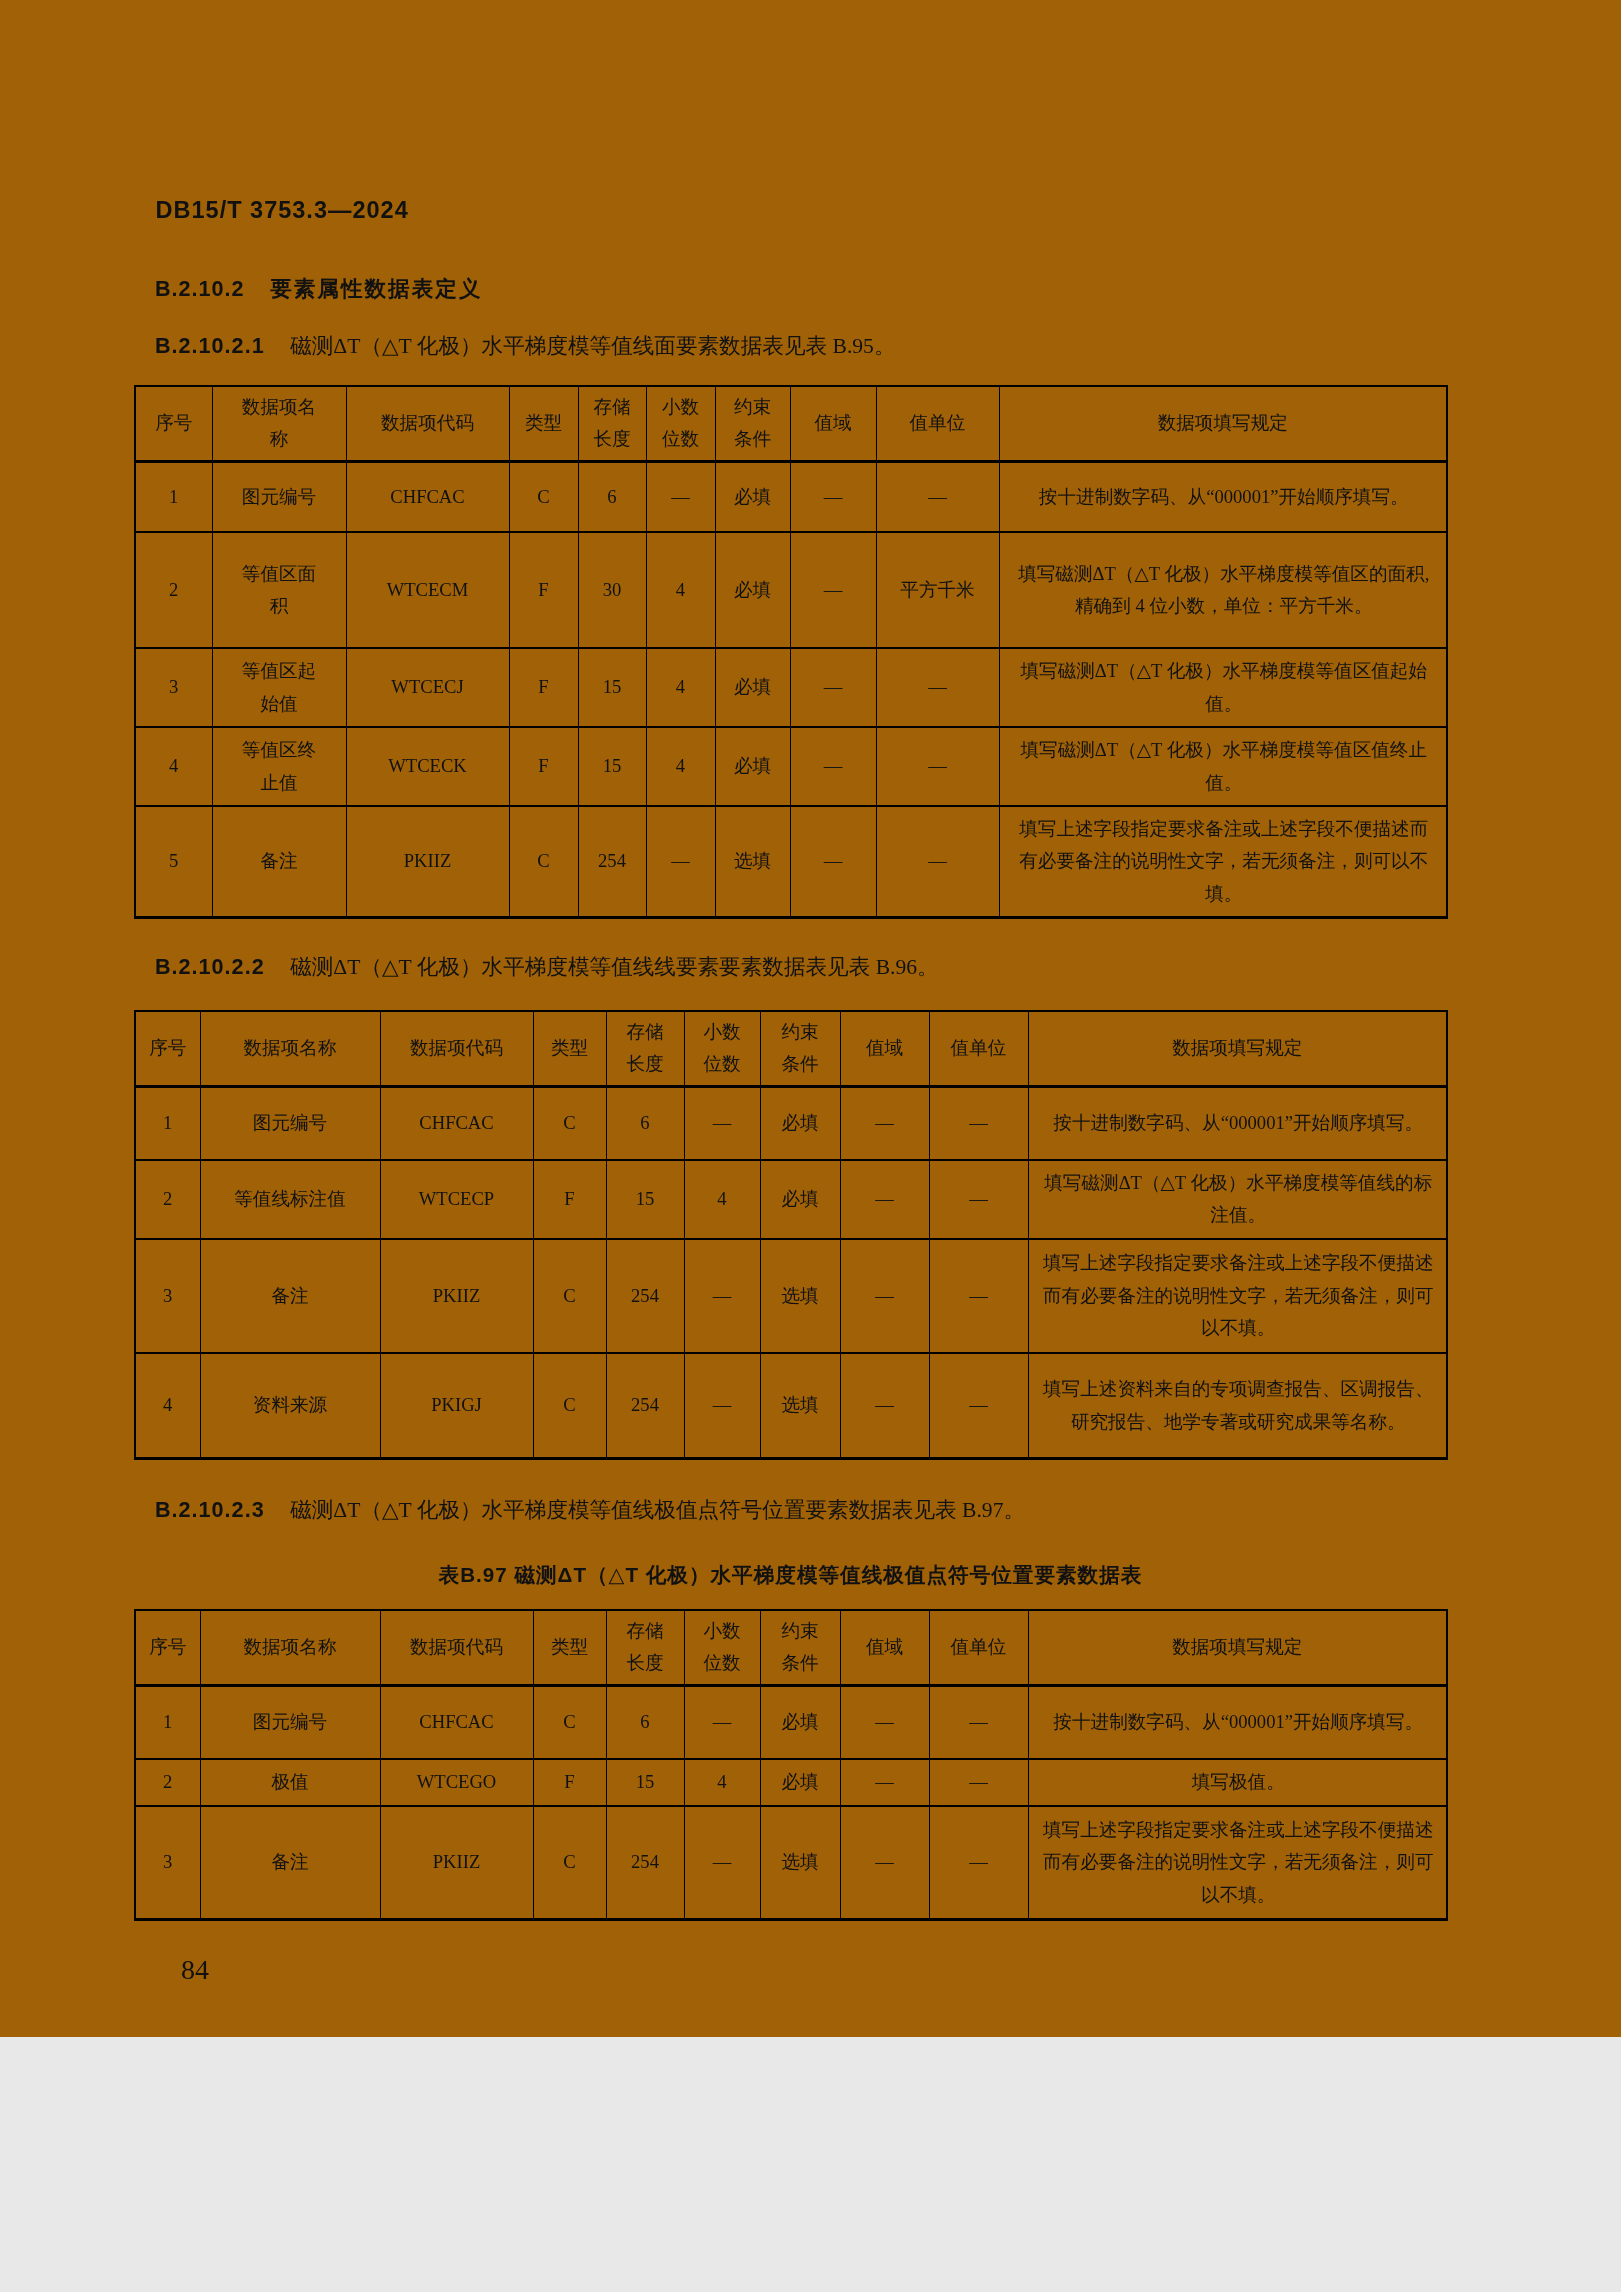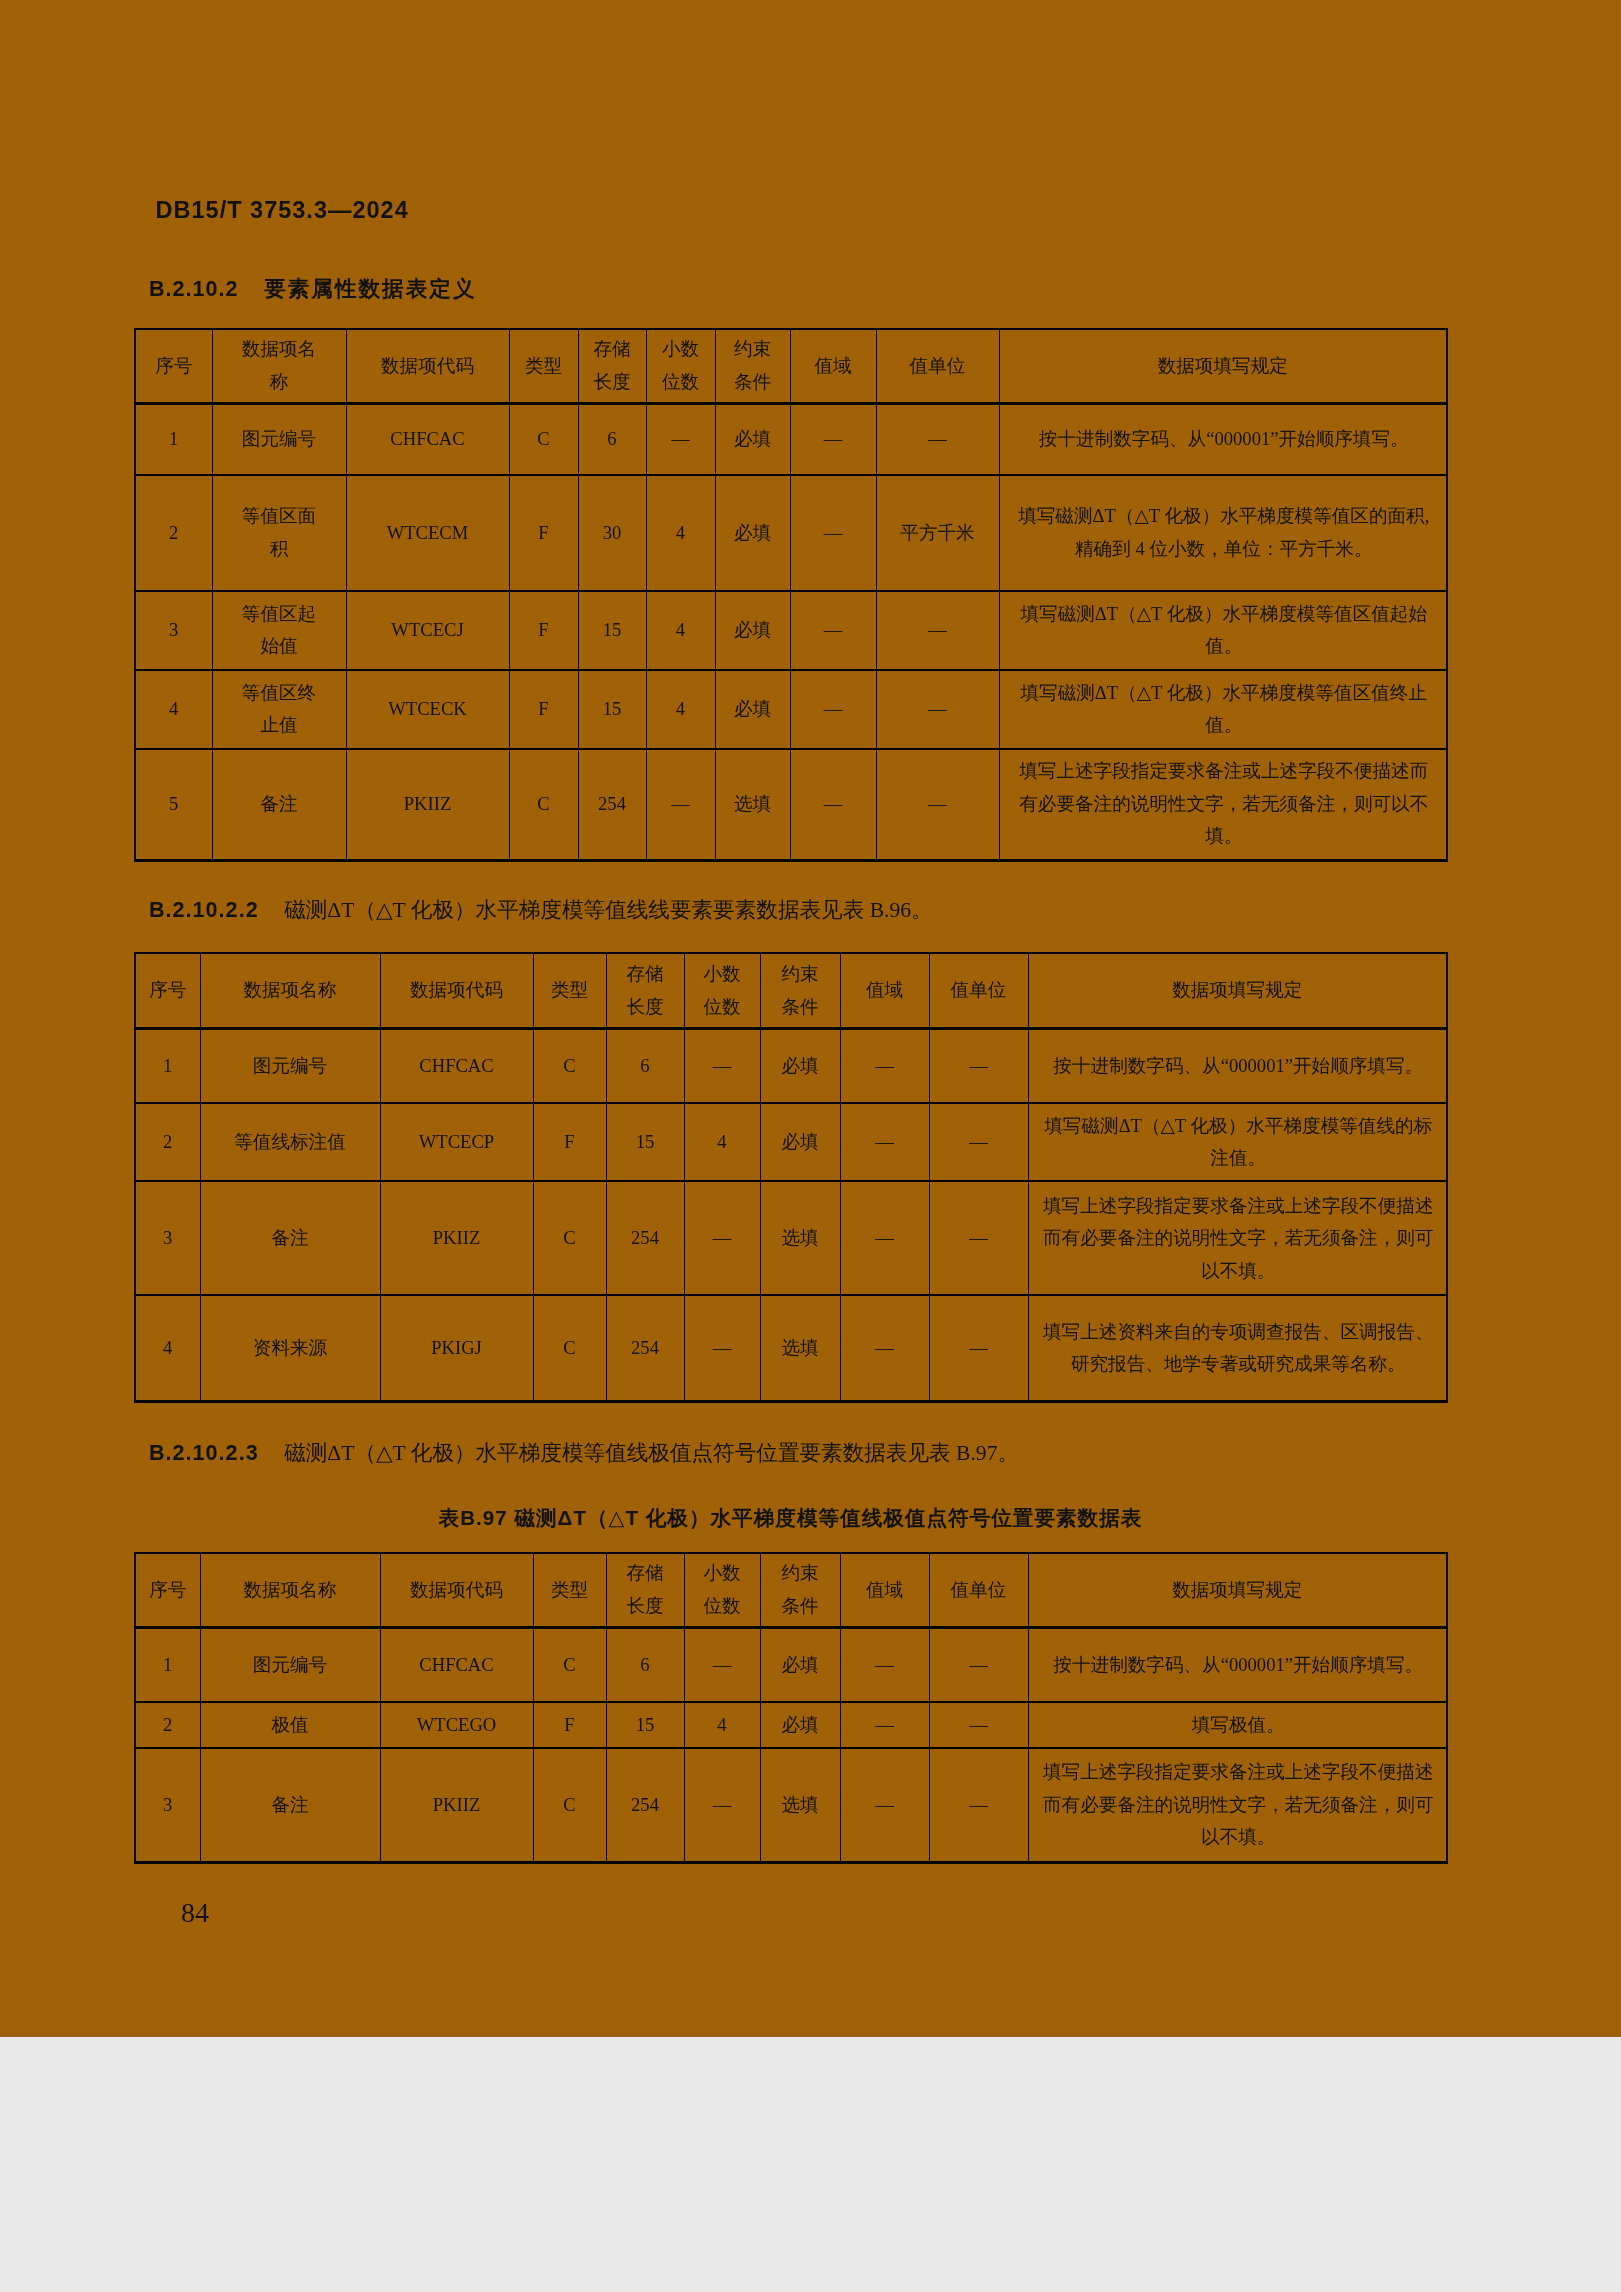--- a/index.html
+++ b/index.html
@@ -8,21 +8,21 @@
   body { font-family: "Liberation Serif", "DejaVu Serif", serif; color: #111; }
   .page {
     width: 1621px; height: 2037px; background: #a16207; margin: 0 auto;
     padding-left: 134px; padding-right: 174px; overflow: hidden; position: relative;
   }
   .doc-header {
     margin: 196px 0 0 21.6px;
     font-family: "Liberation Sans", "DejaVu Sans", sans-serif;
     font-weight: 700; font-size: 23.5px; letter-spacing: 1px; line-height: 29px;
   }
-  .clause { font-size: 21.6px; line-height: 29px; margin-left: 15px; }
+  .clause { font-size: 21.6px; line-height: 29px; margin-left: 21px; }
   .clause .num {
     font-family: "Liberation Sans", "DejaVu Sans", sans-serif;
     font-weight: 700; letter-spacing: 1px; margin-right: 25.5px;
   }
   .clause.title .txt {
     font-family: "Liberation Sans", "DejaVu Sans", sans-serif;
     font-weight: 700; letter-spacing: 2px;
   }
   #c1 { margin-top: 49px; }
   #c2 { margin-top: 27.4px; }
@@ -71,20 +71,23 @@
 <body>
 
 <div class="page">
 
   <div class="doc-header">DB15/T 3753.3—2024</div>
 
   <div class="clause title" id="c1">
     <span class="num">B.2.10.2</span><span class="txt">要素属性数据表定义</span>
   </div>
 
+  <div class="clause" id="c2">
+    <span class="num">B.2.10.2.1</span><span class="txt">磁测ΔT（△T 化极）水平梯度模等值线面要素数据表见表 B.95。</span>
+  </div>
 
 
   <table id="t0">
     <colgroup>
       <col style="width:77px">
         <col style="width:134px">
         <col style="width:163px">
       <col style="width:69px">
         <col style="width:68px">
         <col style="width:69px">

